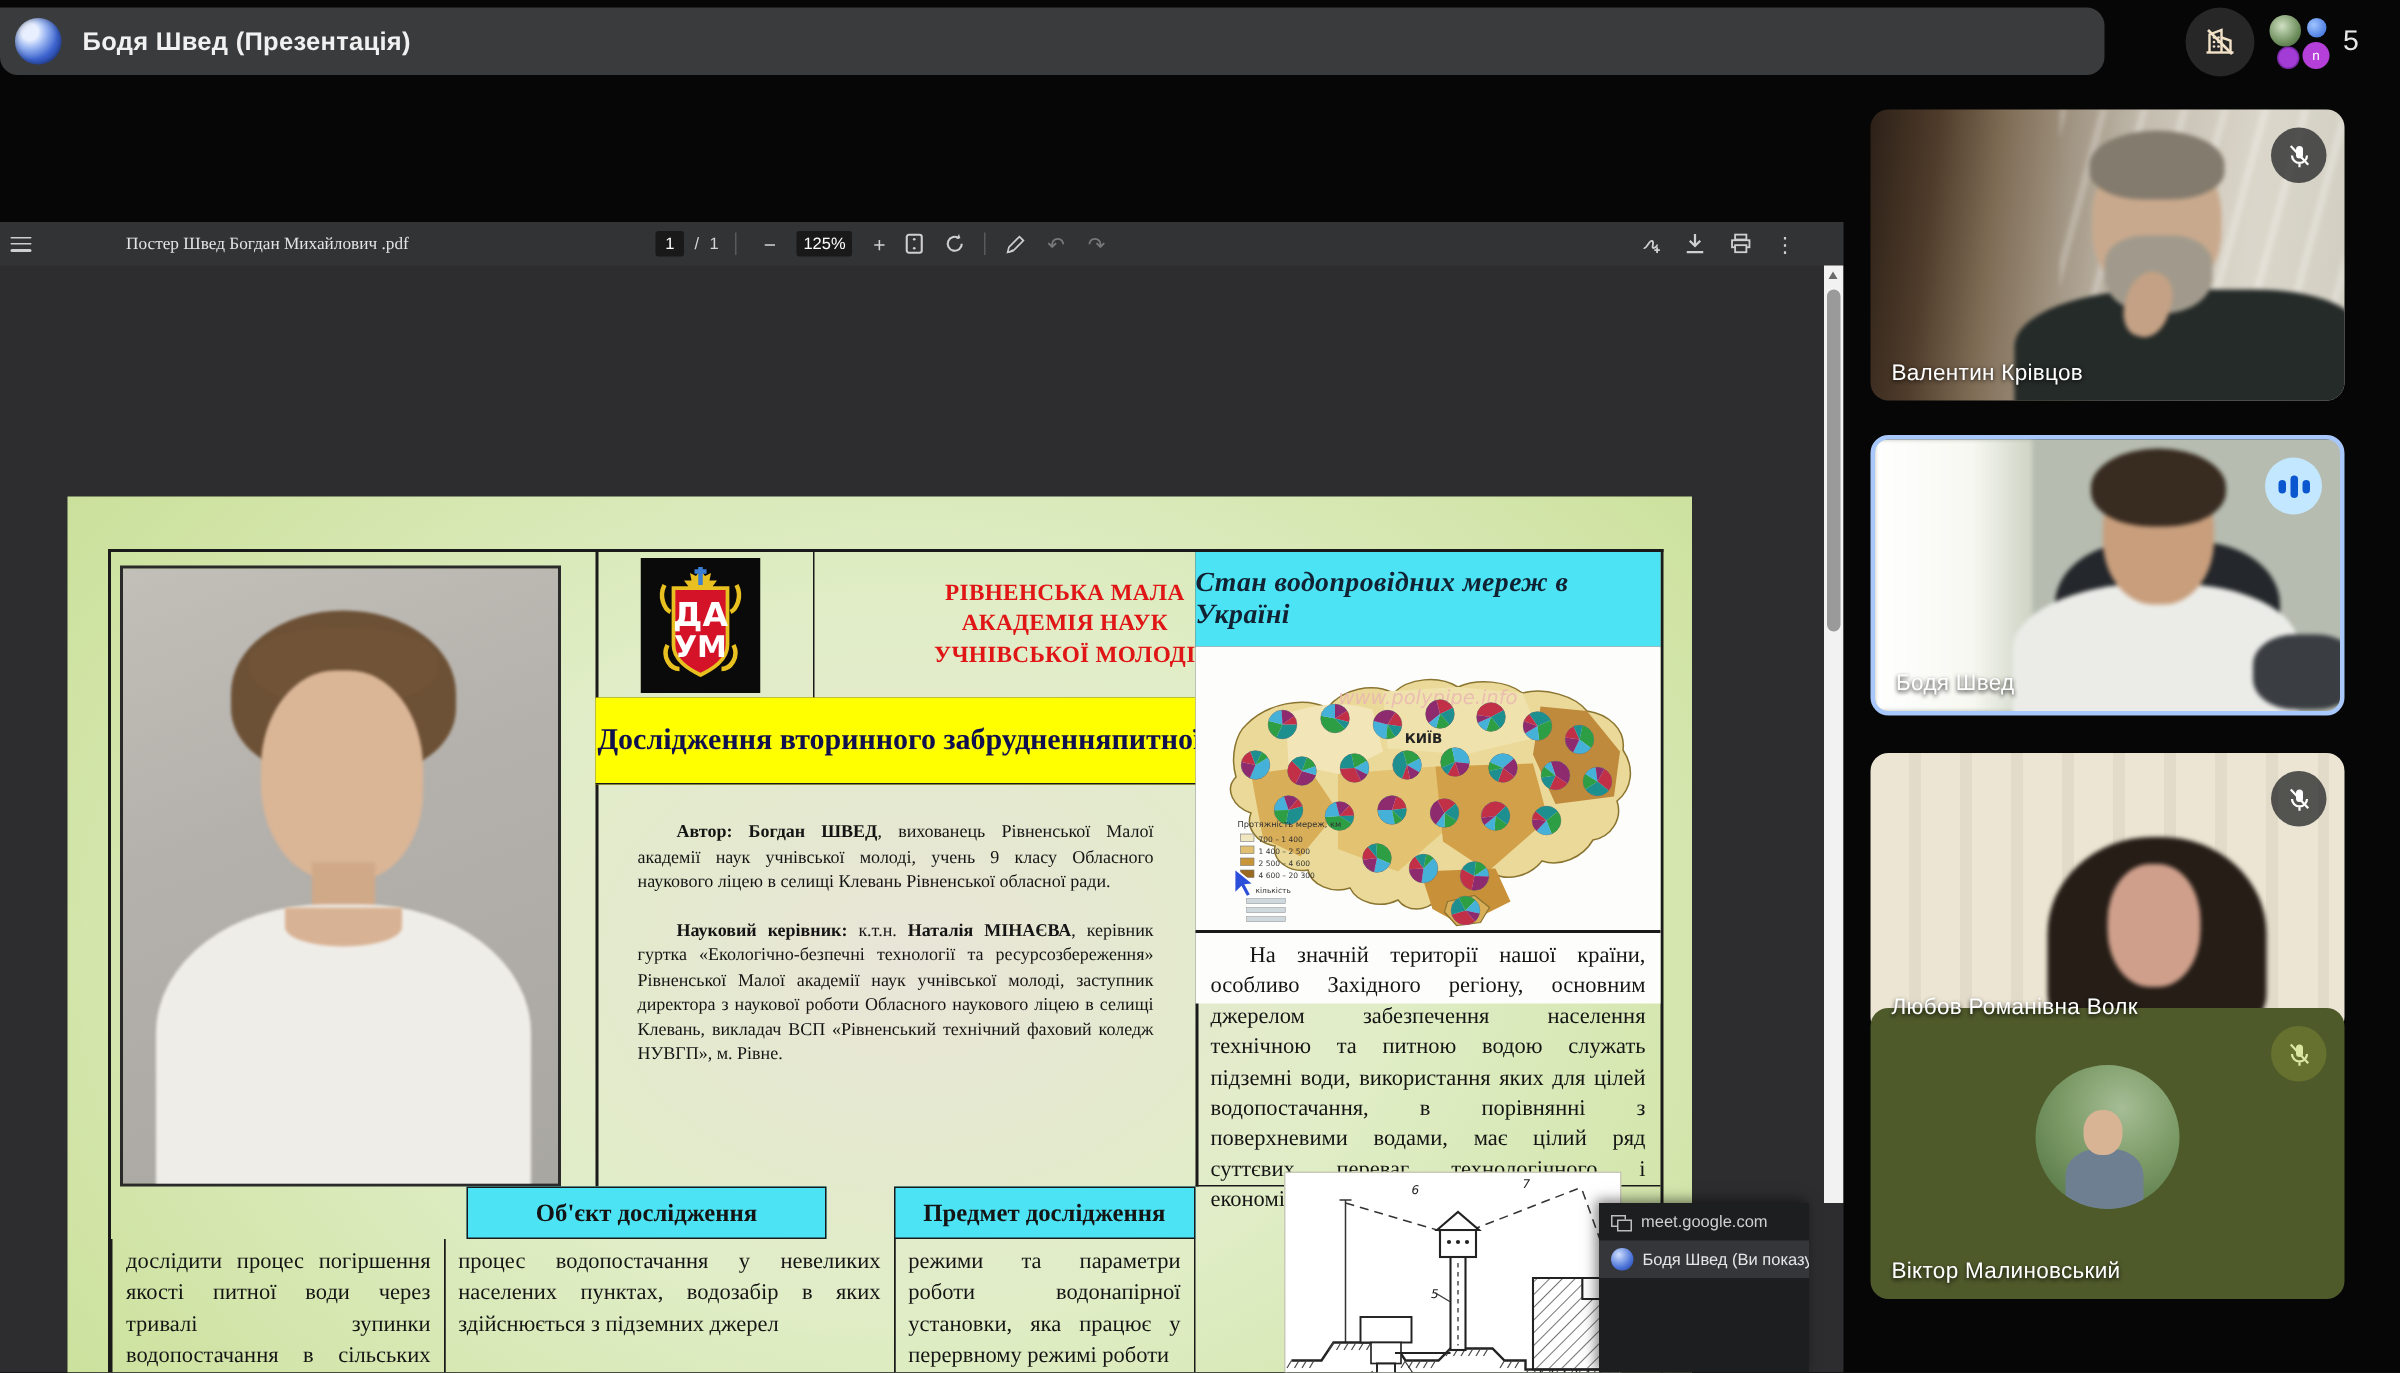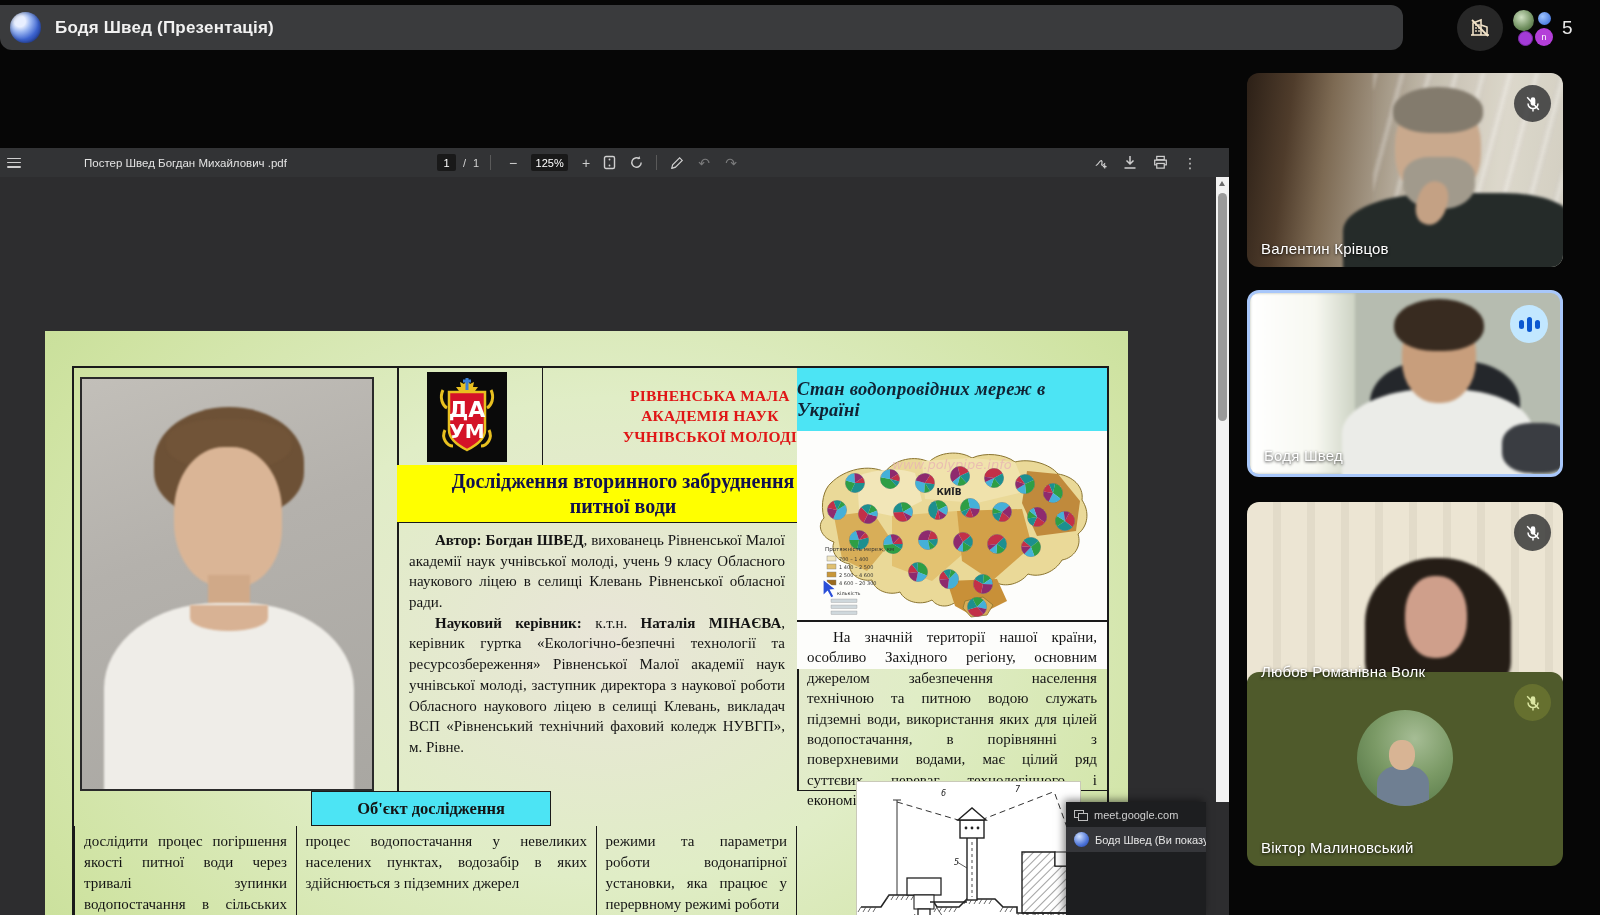--- a/index.html
+++ b/index.html
@@ -25,21 +25,21 @@
   .ac4{left:23px;top:21px;width:18px;height:18px;background:#b43fd9;color:#fff;font-size:9px;display:flex;align-items:center;justify-content:center;}
   .ppl-count{color:#e8e8e8;font-size:19px;}
 
   
   .viewer{left:0;top:148px;width:1229px;height:767px;background:#2d2d2f;overflow:hidden;}
   .pdf-toolbar{position:absolute;left:0;top:0;width:100%;height:29px;background:#323335;
                display:flex;align-items:center;color:#d4d4d4;font-size:11px;}
   .tb-left{display:flex;align-items:center;gap:8px;flex:0 0 auto;}
   .burger{width:14px;height:10px;margin-left:7px;display:flex;flex-direction:column;justify-content:space-between;}
   .burger span{display:block;height:1.6px;background:#cfcfcf;border-radius:1px;}
-  .fname{margin-left:55px;color:#e3e3e3;font-size:11.5px;white-space:nowrap;}
+  .fname{margin-left:55px;color:#e3e3e3;font-size:11.5px;white-space:nowrap;font-family:Liberation Serif, serif;}
   .tb-center{position:absolute;left:437px;top:0;height:100%;display:flex;align-items:center;gap:7px;}
   .pagebox,.zoombox{background:#191919;border-radius:2px;height:17px;display:flex;align-items:center;justify-content:center;color:#fff;}
   .pagebox{width:19px;} .zoombox{width:37px;}
   .tb-sep{width:1px;height:15px;background:#5a5a5a;margin:0 4px;}
   .tb-btn{width:22px;height:22px;display:flex;align-items:center;justify-content:center;color:#cfcfcf;
           font-size:14px;border-radius:3px;}
   .tb-icons-mid{position:absolute;left:598px;top:0;height:100%;display:flex;align-items:center;gap:5px;}
   .tb-icons-right{position:absolute;right:28px;top:0;height:100%;display:flex;align-items:center;gap:8px;}
   .tb-btn svg{display:block;}
   .dim{opacity:.45;}
@@ -64,24 +64,24 @@
   .st-fringe{left:84px;top:40px;width:126px;height:52px;background:#715438;border-radius:50% 50% 60% 60%;}
   .st-neck{left:126px;top:196px;width:42px;height:40px;background:#d0a988;}
   .st-tee{left:22px;top:224px;width:250px;height:190px;background:#efede8;border-radius:45% 45% 0 0;}
   .st-collar{left:108px;top:226px;width:78px;height:26px;background:#d8b294;border-radius:0 0 50% 50%;}
 
   .emblem-cell{position:absolute;left:323px;top:0;width:145px;height:97px;border-right:1.5px solid #1a1a1a;border-bottom:1.5px solid #1a1a1a;}
   .org-cell{position:absolute;left:468px;top:0;width:255px;height:97px;border-bottom:1.5px solid #1a1a1a;
             display:flex;align-items:center;justify-content:flex-end;text-align:center;}
   .org-text{color:#e01616;font-weight:bold;font-size:15.5px;line-height:1.3;letter-spacing:.2px;}
   .banner{position:absolute;left:323px;top:97px;width:452px;height:57px;background:#ffff00;border-bottom:1.5px solid #1a1a1a;
-          display:flex;flex-direction:column;align-items:center;justify-content:center;}
+          display:flex;flex-direction:row;align-items:center;justify-content:center;}
   .banner div{color:#10104e;font-weight:bold;font-size:20px;line-height:1.25;}
   .author-cell{position:absolute;left:323px;top:154px;width:400px;height:269px;padding:8px 12px;box-sizing:border-box;}
-  .author-cell p{margin:0;font-size:15px;line-height:1.38;text-align:justify;text-indent:26px;}
+  .author-cell p{margin:16px;font-size:12px;line-height:1.38;text-align:justify;text-indent:26px;}
   .map-head{position:absolute;left:723px;top:0;width:310px;height:63px;background:#4ce4f4;border-bottom:1px solid #1a1a1a;
             display:flex;align-items:center;justify-content:center;}
   .map-head div{font-style:italic;font-weight:bold;font-size:18.5px;color:#123;letter-spacing:.3px;}
   .map-box{position:absolute;left:723px;top:63px;width:310px;height:238px;background:#fdfdfb;}
   .right-par{position:absolute;left:723px;top:253px;width:310px;height:170px;padding:6px 10px;box-sizing:border-box;border-bottom:1.5px solid #1a1a1a;}
   .right-par p{margin:0;font-size:15px;line-height:1.36;text-align:justify;text-indent:26px;}
 
   .bt-head{position:absolute;top:423px;height:35px;background:#4ce4f4;border:1.5px solid #1a1a1a;box-sizing:border-box;
            display:flex;align-items:center;justify-content:center;font-weight:bold;font-size:16.5px;}
   .bt-cell{position:absolute;top:458px;height:151px;border:1.5px solid #1a1a1a;border-top:none;box-sizing:border-box;
@@ -484,20 +484,23 @@
       </div>
 
       <div class="right-par">
         <p>На значній території нашої країни, особливо Західного регіону, основним джерелом забезпечення населення технічною та питною водою служать підземні води, використання яких для цілей водопостачання, в порівнянні з поверхневими водами, має цілий ряд суттєвих переваг технологічного і економічного характеру.</p>
       </div>
       <div class="pline" style="left:723px;top:252px;width:310px;height:1.5px;"></div>
 
       <div class="bt-head" style="left:237px;width:240px;">
           <span>Об'єкт дослідження</span>
         </div>
+      <div class="bt-head" style="left:521.5px;width:201.5px;">
+          <span>Предмет дослідження</span>
+        </div>
       <div class="bt-cell" style="left:0;width:223px;"><span>дослідити процес погіршення якості питної води через тривалі зупинки водопостачання в сільських населених пунктах</span></div>
       <div class="bt-cell" style="left:221.5px;width:301.5px;"><span>процес водопостачання у невеликих населених пунктах, водозабір в яких здійснюється з підземних джерел</span></div>
       <div class="bt-cell" style="left:521.5px;width:201.5px;"><span>режими та параметри роботи водонапірної установки, яка працює у перервному режимі роботи</span></div>
 
       <div class="diagram-box">
         <svg id="diagsvg" width="223" height="213" viewBox="0 0 223 213">
           <defs>
             <pattern id="hb" width="6" height="6" patternUnits="userSpaceOnUse" patternTransform="rotate(45)">
               <line x1="0" y1="0" x2="0" y2="6" stroke="#444" stroke-width="1"></line>
             </pattern>

